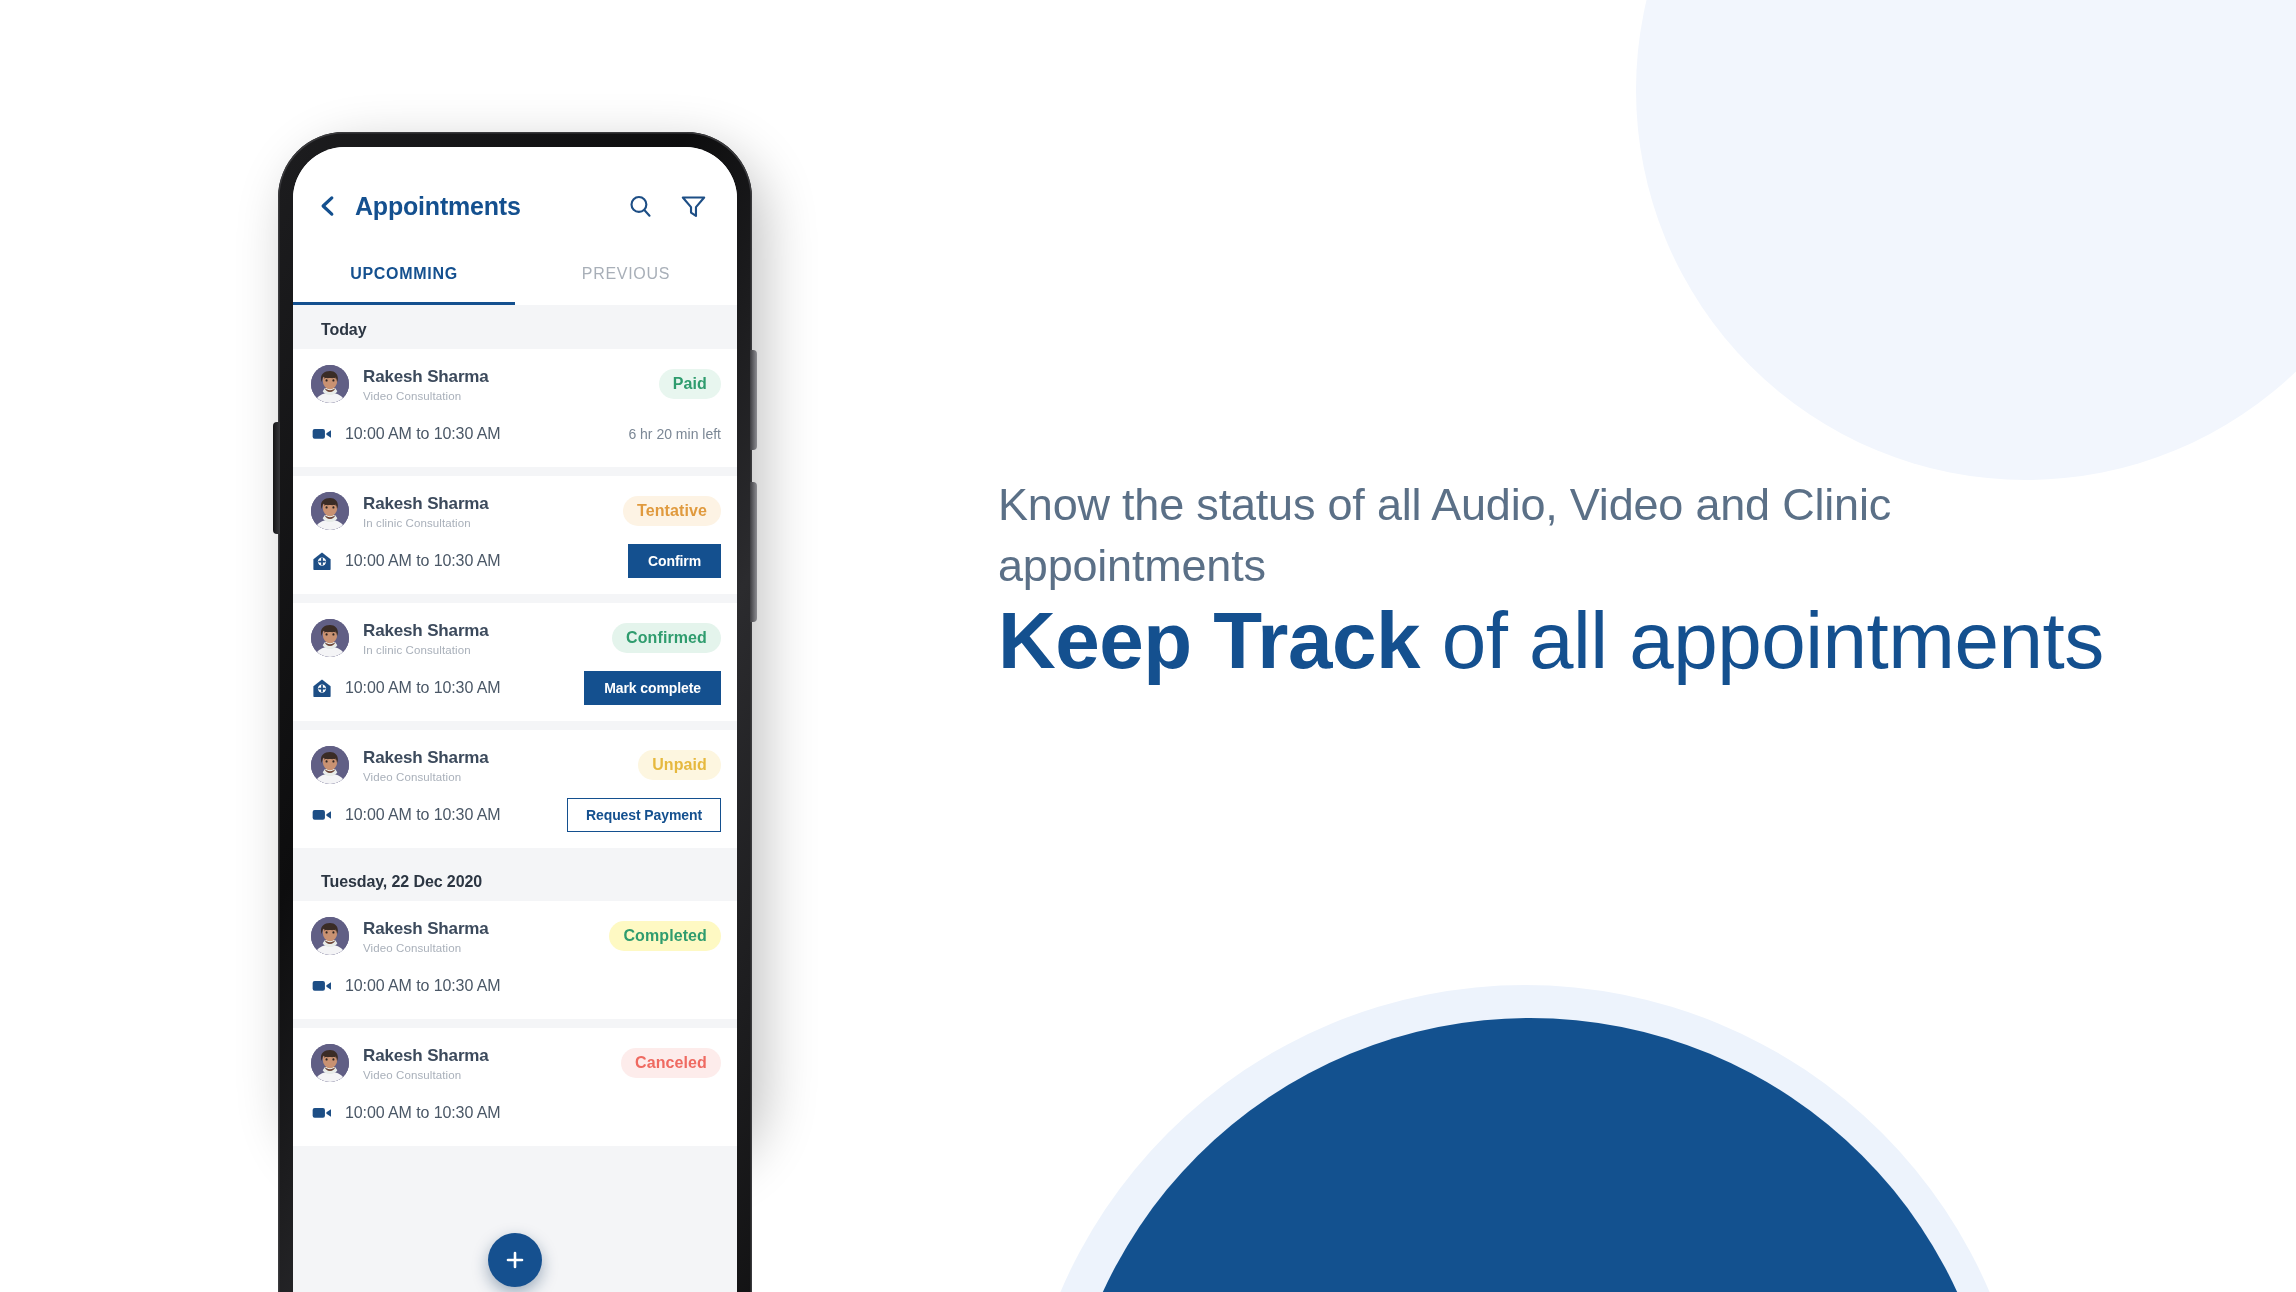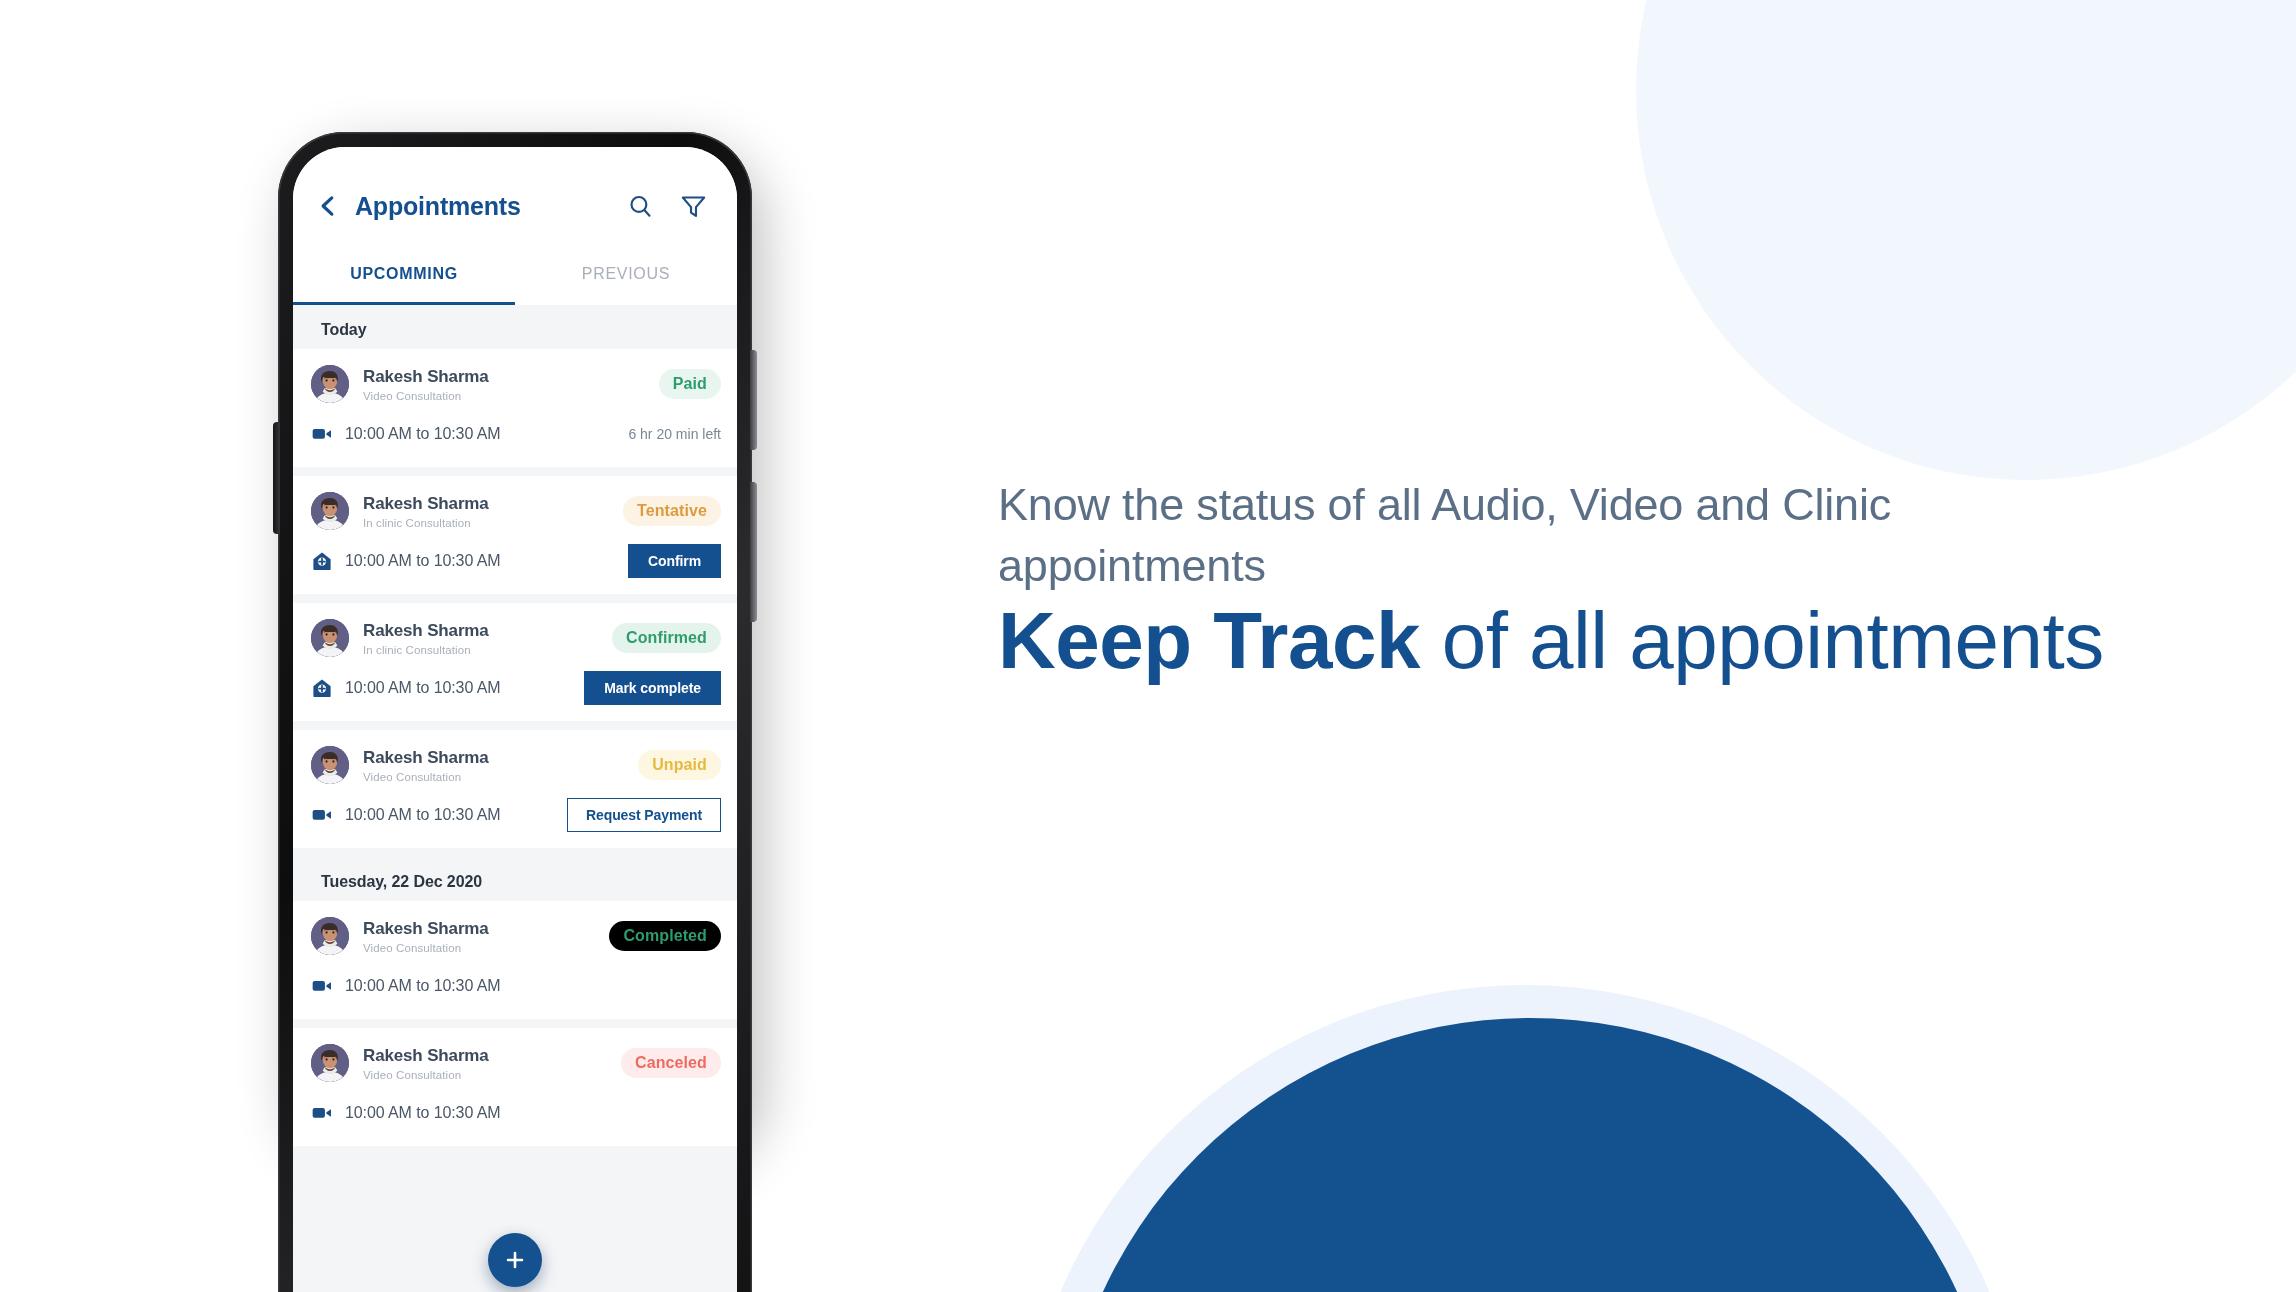--- a/index.html
+++ b/index.html
@@ -218,21 +218,21 @@
     padding: 6px 14px;
     font-size: 16px;
     font-weight: 600;
     white-space: nowrap;
     letter-spacing: 0.1px;
   }
   .badge.paid      { background: #e8f6ef; color: #2f9c6e; }
   .badge.tentative { background: #fdf3e4; color: #e09a3e; }
   .badge.confirmed { background: #e4f4ec; color: #2f9c6e; }
   .badge.unpaid    { background: #fdf6e0; color: #e6b93f; }
-  .badge.completed { background: #000000; color: #2f9c6e; text-align: center; }
+  .badge.completed { background: #fef9c3; color: #2f9c6e; text-align: center; }
   .badge.canceled  { background: #fdeceb; color: #ef6a61; }
 
   .card-bottom {
     display: flex;
     align-items: center;
     margin-top: 14px;
     min-height: 34px;
   }
 
   .mode-icon { width: 22px; height: 22px; flex: none; color: #1d4e85; }

